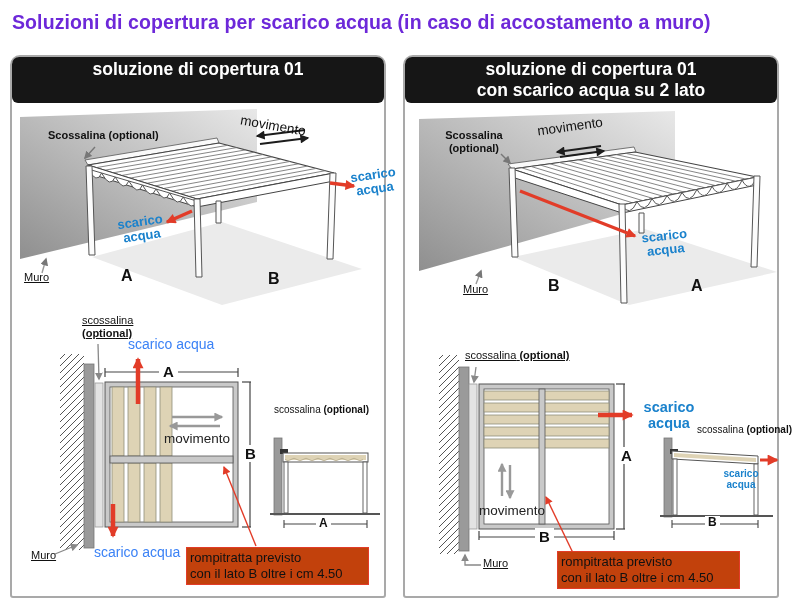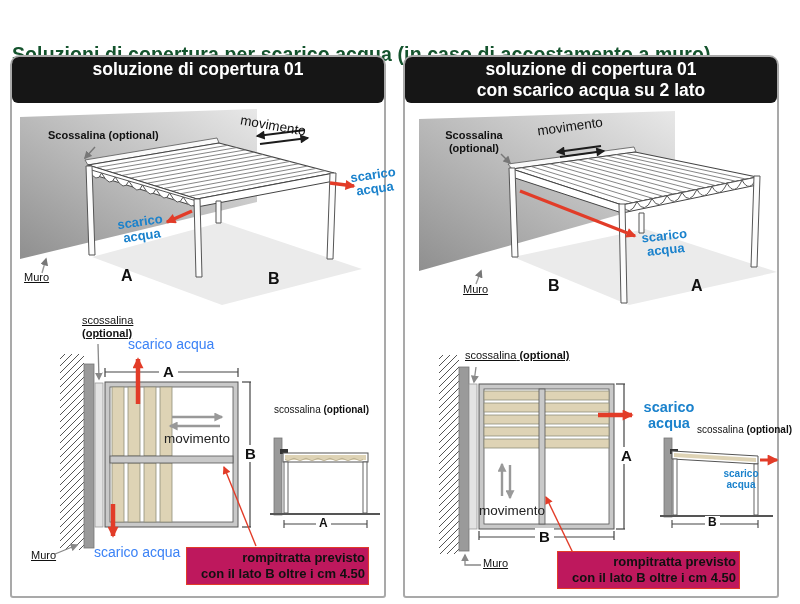--- a/index.html
+++ b/index.html
@@ -2,21 +2,21 @@
 <html><head>
 <meta charset="utf-8">
 <style>
   html,body{margin:0;padding:0;}
   body{
     width:800px;height:604px;position:relative;background:#ffffff;
     font-family:"Liberation Sans","DejaVu Sans",sans-serif;color:#1d1d1d;overflow:hidden;
   }
   .title{
     position:absolute;left:12px;top:11px;width:780px;
-    font-size:19.5px;font-weight:bold;letter-spacing:0.1px;color:#14532d;margin-top:32px;
+    font-size:19.5px;font-weight:bold;letter-spacing:0.1px;color:#6d28d9;
   }
   .panel{
     position:absolute;top:55px;width:376px;height:543px;box-sizing:border-box;
     border:2px solid #a9a9a9;border-radius:10px 10px 3px 3px;background:#fff;
   }
   .panel.left{left:10px;}
   .panel.right{left:403px;}
   .hdr{
     position:absolute;left:0;top:0;width:100%;height:46px;background:#161616;
     border-radius:7px 7px 6px 6px;color:#fff;text-align:center;
@@ -31,22 +31,22 @@
   .n10{font-size:10px;color:#111;white-space:nowrap;}
   .mov3d{font-size:13.5px;color:#111;}
   .blue2{color:#1b82cc;font-weight:bold;font-size:13px;text-align:center;line-height:14px;}
   .blue-line{color:#3b82f6;font-weight:normal;font-size:14px;}
   .blue-sm{color:#1b82cc;font-weight:bold;font-size:10px;text-align:center;line-height:11px;white-space:nowrap;}
   .ab{font-size:16px;font-weight:bold;color:#111;}
   .dimlab{font-size:15px;font-weight:bold;color:#111;background:#fff;padding:0 4px;}
   .dimlab.sm{font-size:12px;padding:0 3px;}
   .movp{font-size:13.5px;color:#222;}
   .note{
-    position:absolute;box-sizing:border-box;border:1.5px solid #e23c28;background:#be185d;
-    text-align:right;font-size:13px;font-weight:bold;color:#111;line-height:16px;padding:2px 3px;
+    position:absolute;box-sizing:border-box;border:1.5px solid #e23c28;background:#c2410c;
+    text-align:left;font-size:13px;font-weight:normal;color:#111;line-height:16px;padding:2px 3px;
   }
   .rot10{transform:rotate(10deg);}
   .rotm8{transform:rotate(-8deg);}
   .rotm6{transform:rotate(-6deg);}
 </style>
 </head>
 <body>
 
 <div class="title">Soluzioni di copertura per scarico acqua (in caso di accostamento a muro)</div>
 

